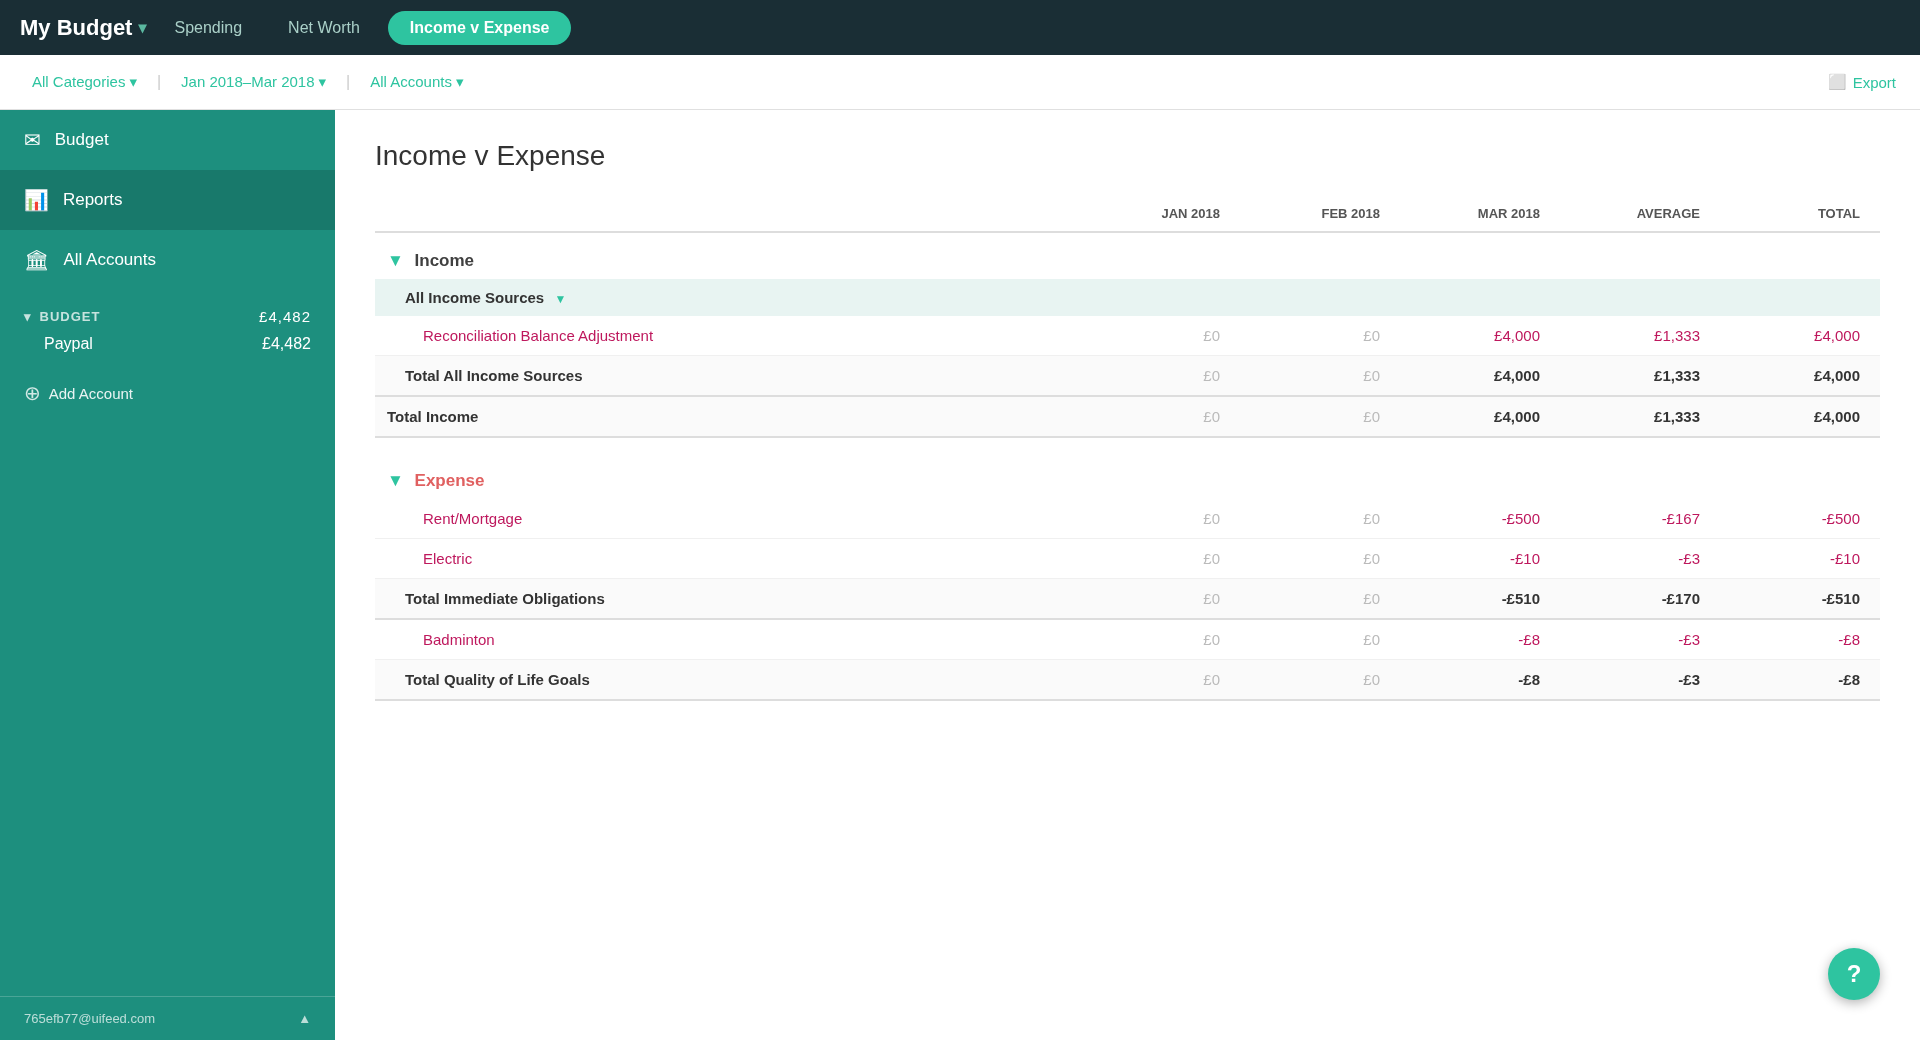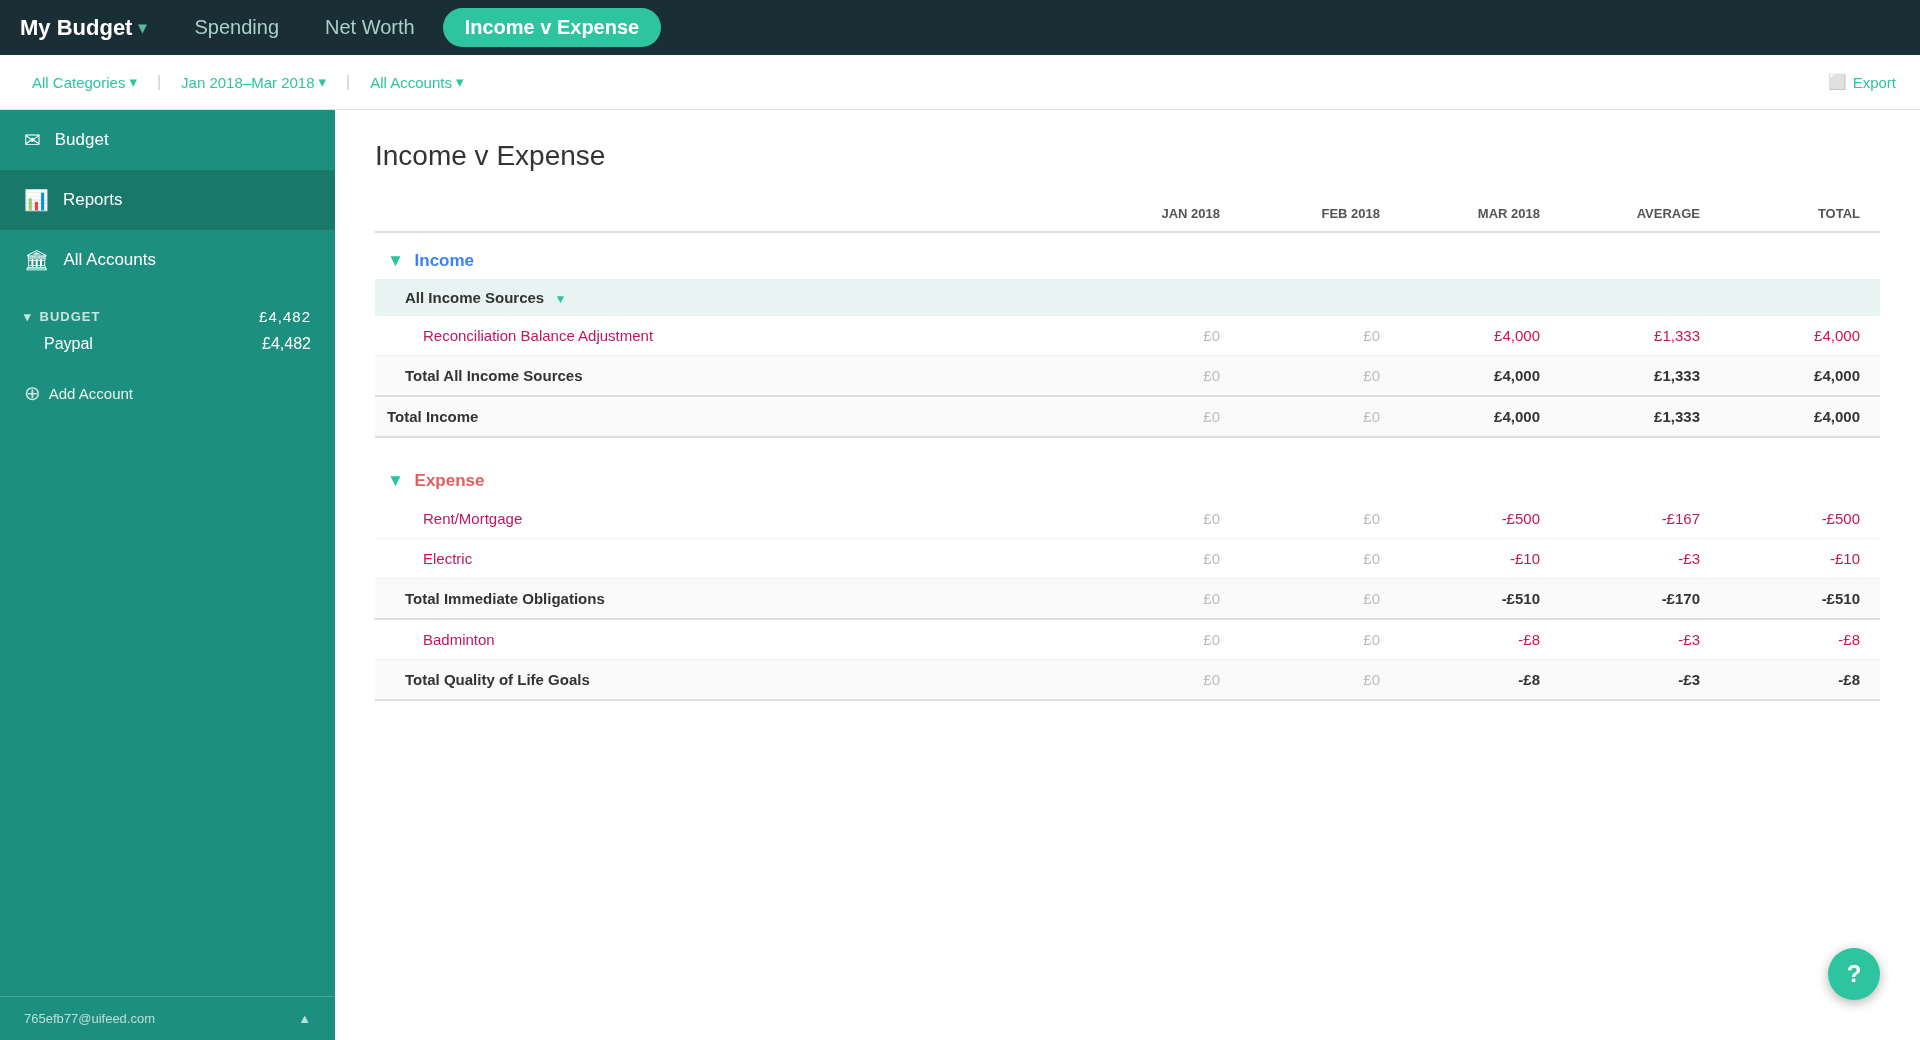--- a/index.html
+++ b/index.html
@@ -11,29 +11,28 @@
       height: 55px;
       display: flex;
       align-items: center;
       padding: 0 20px;
       gap: 10px;
     }
     .top-nav-brand {
       color: white;
       font-size: 22px;
       font-weight: bold;
-      margin-right: 20px;
       display: flex;
       align-items: center;
       gap: 6px;
     }
     .top-nav-brand .chevron { color: #5bb8a0; font-size: 16px; }
     .top-nav-link {
       color: #aad0c8;
-      font-size: 20px;
+      font-size: 16px;
       padding: 6px 18px;
       cursor: pointer;
       border-radius: 4px;
       text-decoration: none;
     }
     .top-nav-link.active {
       background: #2ec4a0;
       color: white;
       border-radius: 20px;
       padding: 8px 22px;
@@ -48,21 +47,21 @@
       align-items: center;
       padding: 0 24px;
       border-bottom: 1px solid #e0e0e0;
       gap: 8px;
     }
     .filter-btn {
       color: #2ec4a0;
       font-size: 15px;
       cursor: pointer;
       display: flex;
-      align-items: center;
+      align-items: flex-start;
       gap: 4px;
       padding: 4px 8px;
       border-radius: 4px;
     }
     .filter-sep { color: #ccc; margin: 0 4px; }
     .export-btn {
       margin-left: auto;
       color: #2ec4a0;
       font-size: 15px;
       cursor: pointer;
@@ -169,21 +168,21 @@
     }
     .col-headers th.col-label { text-align: left; padding-left: 12px; }
 
     
     .section-header-row td {
       padding: 18px 12px 8px 12px;
       font-size: 17px;
       font-weight: 700;
     }
     .section-header-row .collapse-icon { color: #2ec4a0; margin-right: 6px; }
-    .section-header-income { color: #3b82f6; }
+    .section-header-income { color: #404040; }
     .section-header-expense { color: #e06060; }
 
     
     .group-row td {
       background: #e8f4f2;
       padding: 10px 12px;
       font-weight: 600;
       font-size: 15px;
       color: #333;
     }

